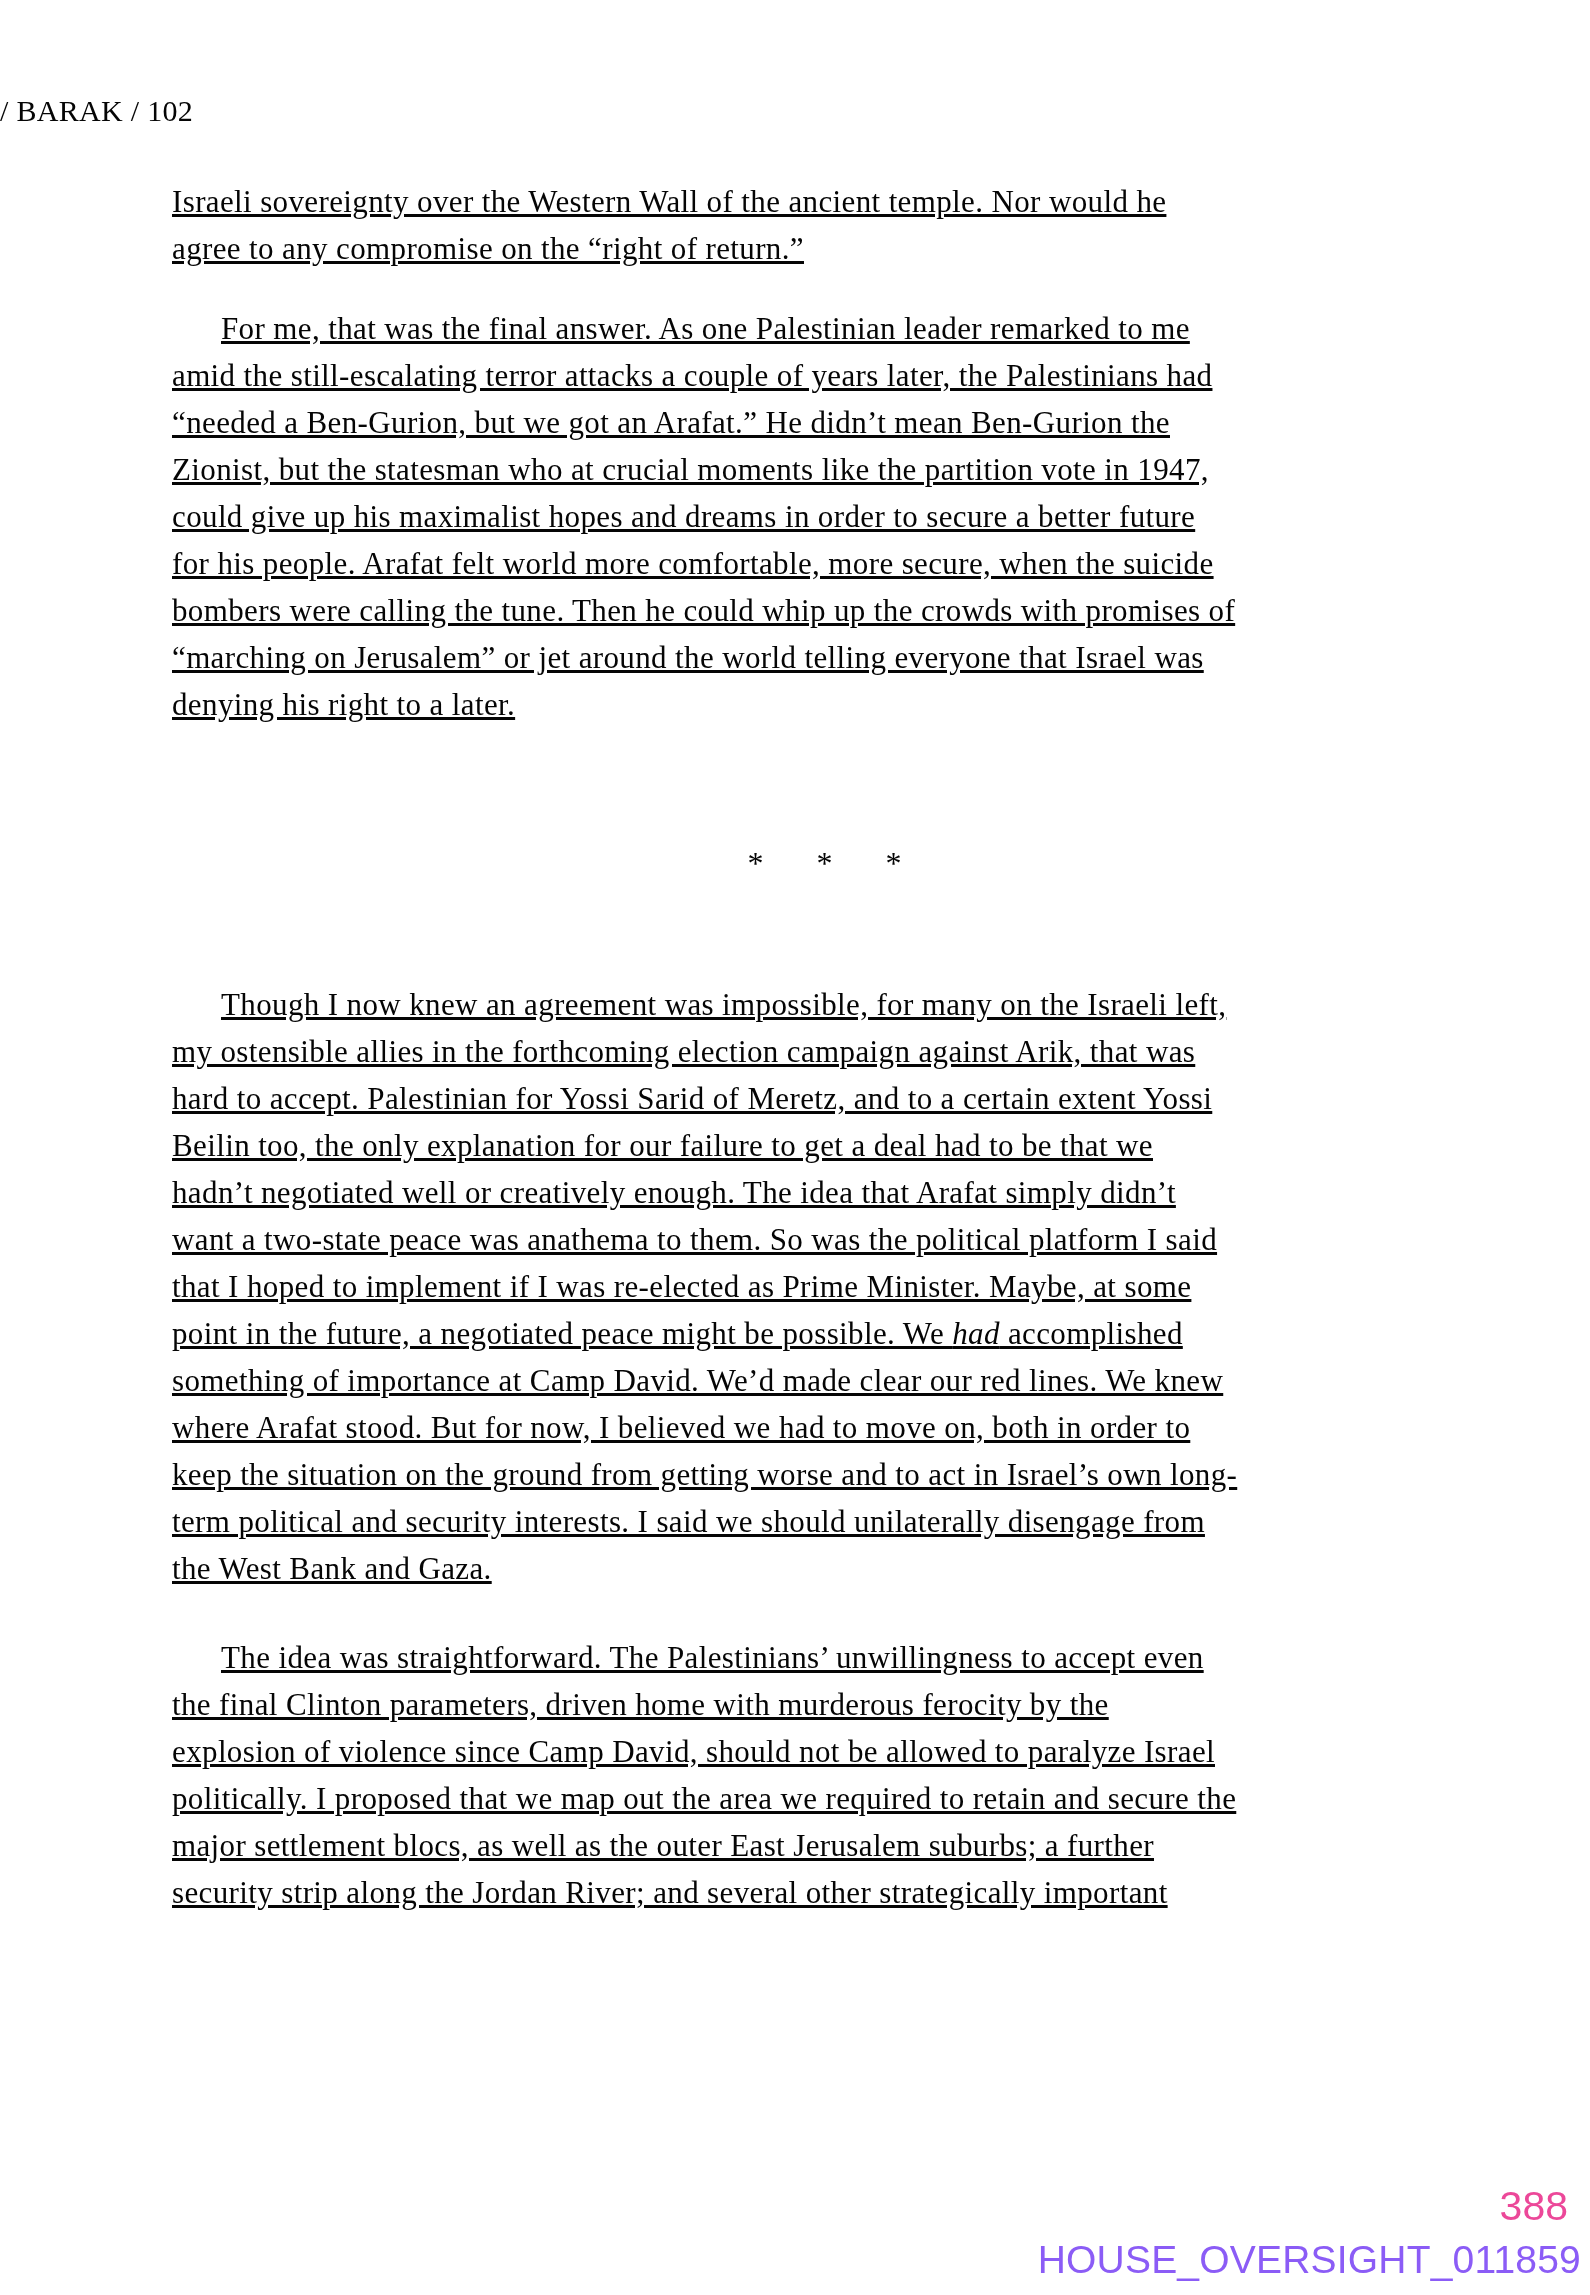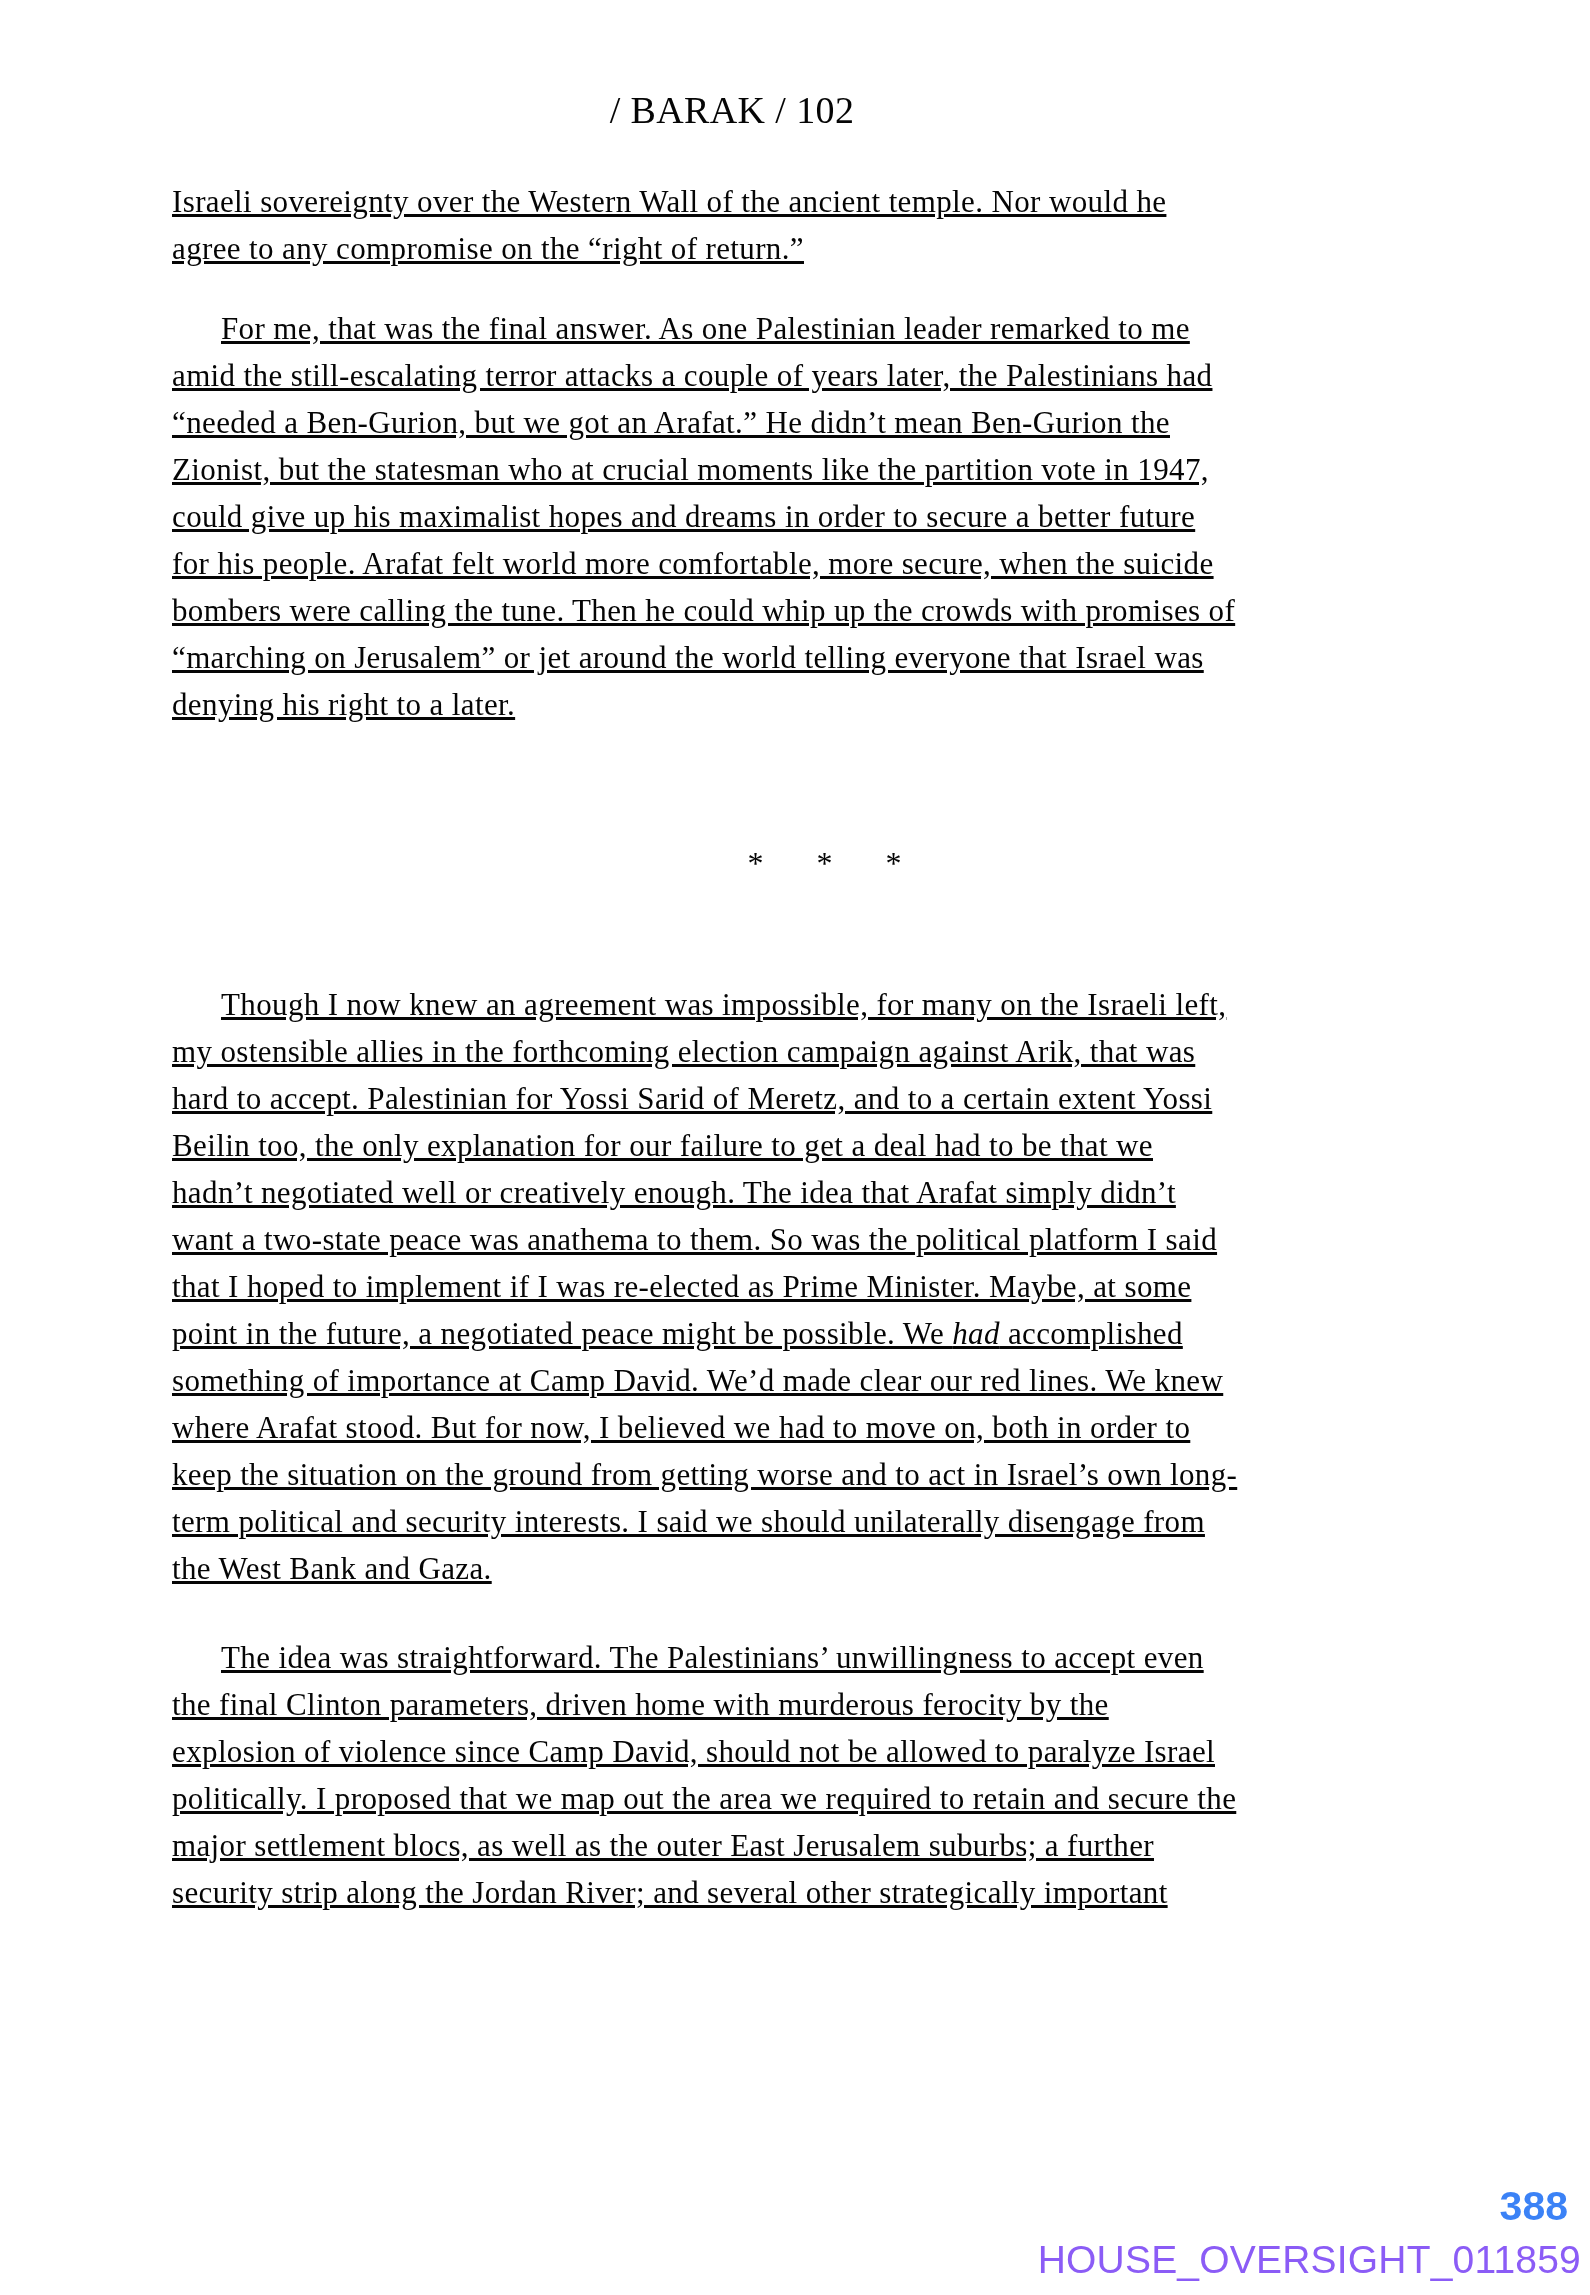--- a/index.html
+++ b/index.html
@@ -15,26 +15,25 @@
     background: #ffffff;
     overflow: hidden;
     font-family: "Liberation Serif", "DejaVu Serif", serif;
     color: #050505;
   }
   .running-header {
     position: absolute;
     top: 94px;
     left: 0;
     right: 166px;
-    text-align: center;
-    font-size: 38px;
+    text-align: left;
+    font-size: 30px;
     line-height: 33px;
     letter-spacing: 0.01em;
     white-space: nowrap;
-    margin-left: 39px;
   }
   .body-col {
     position: absolute;
     left: 172px;
     top: 178px;
     width: 1251px;
   }
   .para { margin: 0; padding: 0; }
   .line {
     white-space: nowrap;
@@ -57,23 +56,22 @@
   }
   #para-2 { margin-top: 94px; }
   #para-3 { margin-top: 42px; }
   .page-number {
     position: absolute;
     top: 2183px;
     right: 23px;
     font-family: "Liberation Sans", "DejaVu Sans", sans-serif;
     font-size: 41px;
     line-height: 46px;
-    color: #3b82f6;
+    color: #ec4899;
     white-space: nowrap;
-    font-weight: bold;
   }
   .bates-stamp {
     position: absolute;
     top: 2238px;
     right: 10px;
     font-family: "Liberation Sans", "DejaVu Sans", sans-serif;
     font-size: 39px;
     line-height: 44px;
     letter-spacing: 0.005em;
     color: #8b5cf6;

